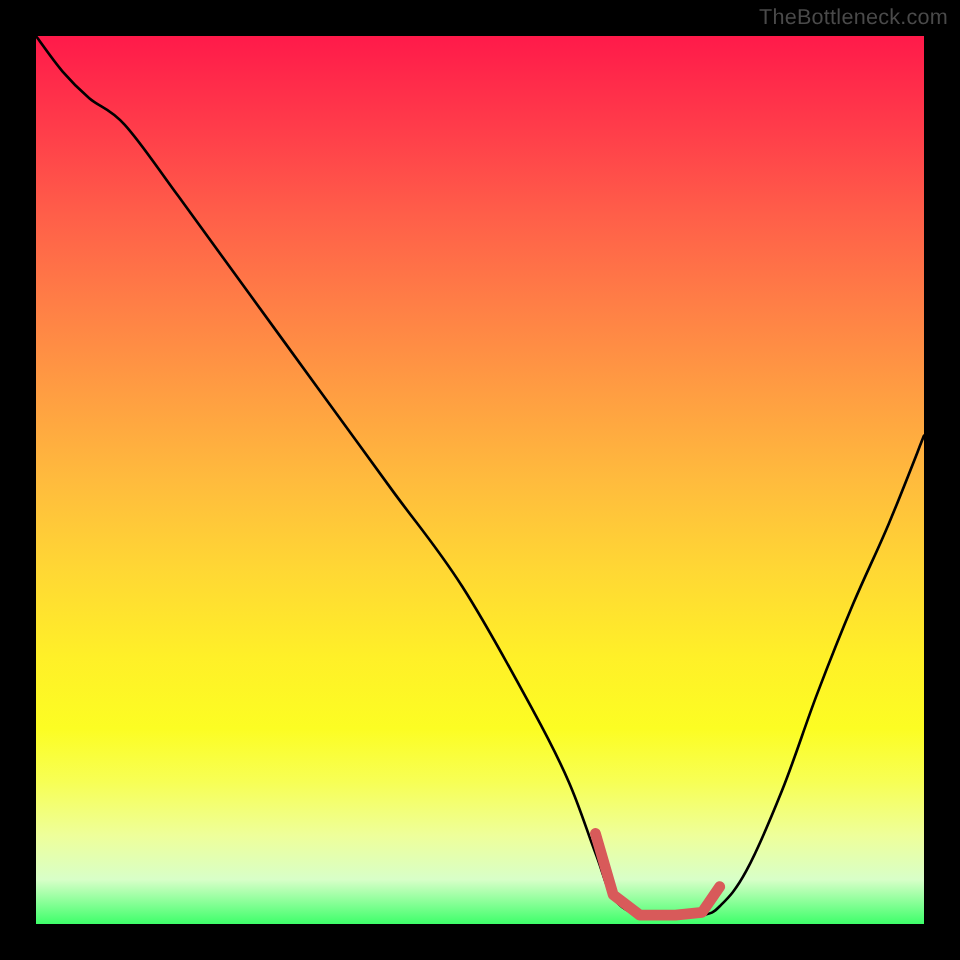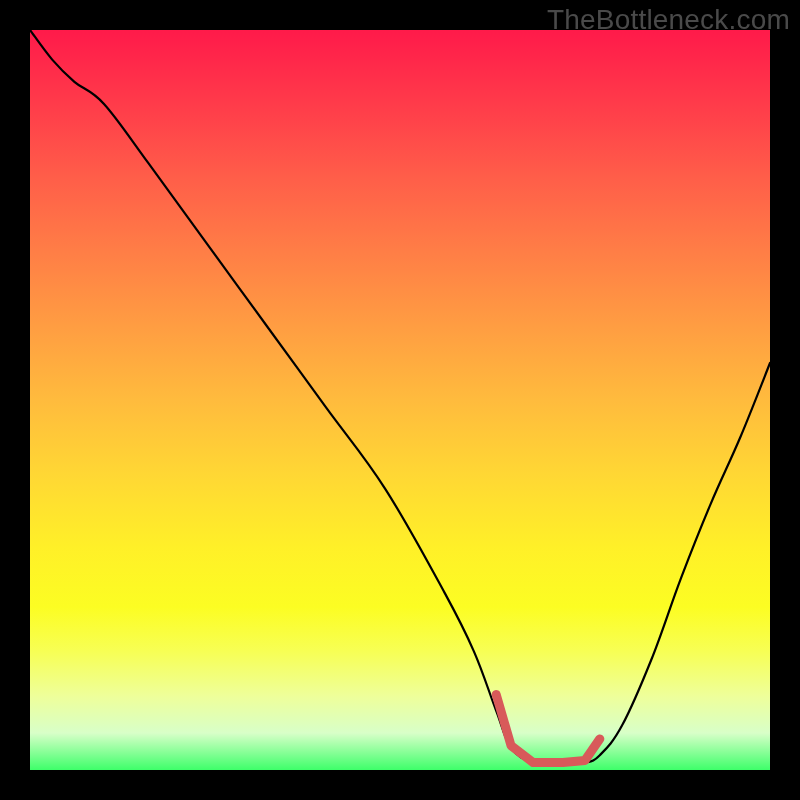--- a/index.html
+++ b/index.html
@@ -9,21 +9,21 @@
     background: #000;
     position: relative;
     overflow: hidden;
     font-family: Arial, Helvetica, sans-serif;
   }
   .watermark {
     position: absolute;
     top: 4px;
     right: 10px;
     color: #4a4a4a;
-    font-size: 28px;
+    font-size: 18px;
     font-weight: 500;
     z-index: 10;
     letter-spacing: 0.2px;
   }
   .plot-wrap {
     position: absolute;
     left: 30px;
     top: 30px;
     width: 740px;
     height: 740px;

